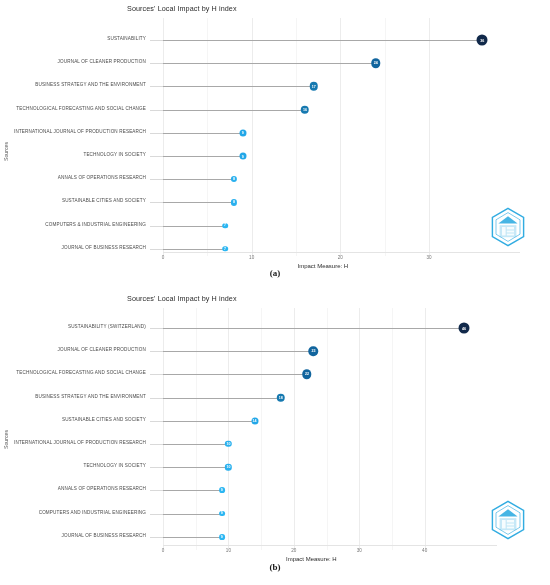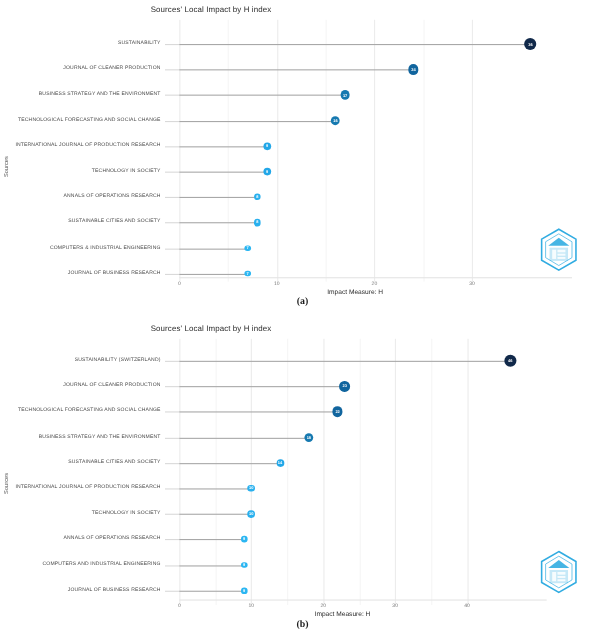--- a/index.html
+++ b/index.html
@@ -4,21 +4,21 @@
 <style>
   html,body{margin:0;padding:0;}
   body{
     width:550px;height:585px;background:#ffffff;
     font-family:"Liberation Sans", sans-serif;
     color:#3b3b3b;overflow:hidden;position:relative;
   }
   .figure{position:relative;width:550px;height:290px;}
   .figure.b{height:295px;}
   .chart-title{
-    position:absolute;left:137px;top:4px;
+    position:absolute;left:127px;top:4px;
     font-size:7.2px;color:#2b2b2b;letter-spacing:.1px;white-space:nowrap;
   }
   .plot{position:absolute;left:0;top:0;width:550px;height:100%;}
   .axis-y-title{
     position:absolute;left:3px;
     font-size:5.2px;color:#555;
     transform:rotate(-90deg);transform-origin:left top;white-space:nowrap;
   }
   .axis-x-title{
     position:absolute;font-size:6px;color:#2b2b2b;white-space:nowrap;

